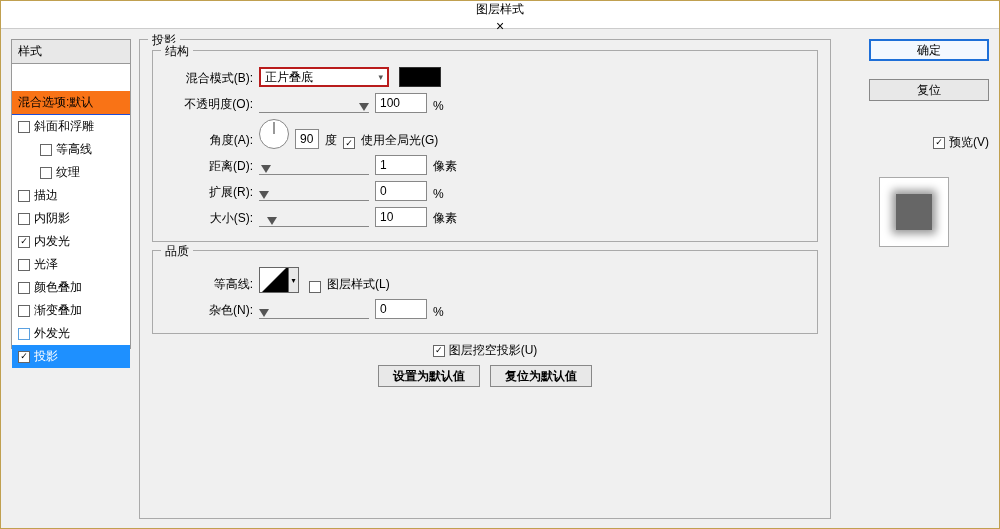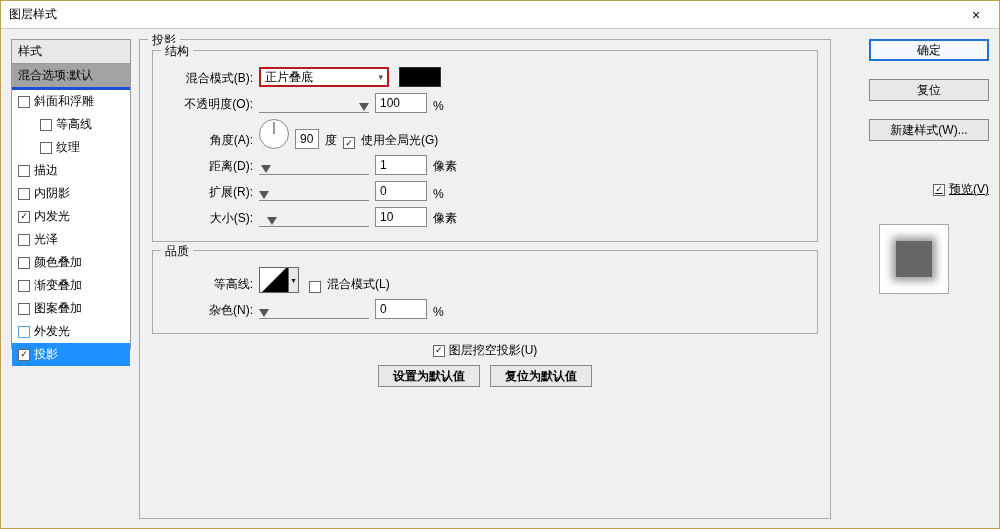--- a/index.html
+++ b/index.html
@@ -1,25 +1,25 @@
 <!DOCTYPE html>
 <html><head>
 <meta charset="utf-8">
 <style>
 * { box-sizing: border-box; font-family: "Microsoft YaHei", "SimSun", sans-serif; font-size: 12px; }
 body { margin: 0; background: #fff; }
 .dialog { width: 1000px; height: 529px; border: 1px solid #c0a050; background: #f0f0f0; position: relative; }
-.titlebar { height: 28px; background: #fff; border-bottom: 1px solid #ccc; display: flex; align-items: center; padding: 0 8px; }
+.titlebar { height: 28px; background: #fff; border-bottom: 1px solid #ccc; display: flex; align-items: center; padding: 0 8px; flex-direction: column; }
 .titlebar-text { flex: 1; }
 .close-x { width: 30px; text-align: center; font-size: 14px; cursor: pointer; }
 .body { display: flex; padding: 10px; gap: 8px; height: calc(100% - 28px); }
 .left-panel { width: 120px; }
 .style-list { border: 1px solid #999; background: #fff; height: 310px; }
 .style-header { background: #e8e8e8; border-bottom: 1px solid #999; padding: 3px 6px; }
-.style-blend { background: #a3a3a3; border-bottom: 3px solid #1d4ed8; padding: 3px 6px; }
+.style-blend { background: #f97316; border-bottom: 1px solid #1d4ed8; padding: 3px 6px; margin-top: 27px; }
 .style-item { padding: 3px 6px; display: flex; align-items: center; gap: 4px; }
 .style-item.indent { padding-left: 28px; }
 .style-item.selected { background: #1e90ff; color: #fff; }
 .cb { width: 12px; height: 12px; border: 1px solid #666; background: #fff; display: inline-flex; align-items: center; justify-content: center; font-size: 9px; line-height: 1; flex-shrink: 0; }
 .cb.checked::after { content: "✓"; color: #000; }
 .style-item.selected .cb.checked::after { color: #000; background:#fff; }
 .style-item.selected .cb { background:#fff; }
 .style-item-disabled .cb { border-color:#5aa0e0; }
 .center-panel { flex: 1; position: relative; }
 .fieldset { border: 1px solid #aaa; position: relative; padding: 10px 12px 8px 12px; margin-bottom: 8px; }
@@ -35,21 +35,21 @@
 .num-input { width: 52px; height: 20px; border: 1px solid #888; background: #fff; padding: 0 4px; display: flex; align-items: center; }
 .unit { width: 30px; }
 .angle-dial { width: 30px; height: 30px; border: 1px solid #888; border-radius: 50%; background: #fff; position: relative; }
 .angle-dial .hand { position: absolute; left: 50%; top: 50%; width: 1px; height: 12px; background: #333; transform-origin: top center; transform: translate(-50%,-100%) rotate(0deg); }
 .contour-swatch { width: 30px; height: 26px; border: 1px solid #666; background: linear-gradient(135deg,#fff 0%,#fff 48%,#000 52%,#000 100%); position:relative; }
 .contour-arrow { position:absolute; right:-10px; top:0; width:10px; height:26px; border:1px solid #666; border-left:none; background:#e8e8e8; display:flex; align-items:center; justify-content:center; font-size:8px; }
 .btn { border: 1px solid #888; background: #e8e8e8; height: 22px; padding: 0 14px; display: inline-flex; align-items: center; justify-content: center; cursor: pointer; }
 .right-panel { width: 150px; display: flex; flex-direction: column; gap: 18px; align-items: flex-end; }
 .btn-primary { border: 2px solid #1e6fd8; background: #f4f8ff; }
 .btn-wide { width: 120px; justify-content: center; height:22px; }
-.preview-row { display:flex; align-items:center; gap:4px; margin-top:22px; justify-content:center;text-decoration:underline; }
+.preview-row { display:flex; align-items:center; gap:4px; margin-top:15px; justify-content:center; }
 .preview-box { width: 70px; height: 70px; border: 1px solid #aaa; background: #fff; display:flex; align-items:center; justify-content:center; margin: 8px auto 0; }
 .preview-inner { width: 36px; height: 36px; background: #666; box-shadow: 0 0 8px 4px rgba(0,0,0,0.4); }
 .bottom-btns { display:flex; gap:10px; justify-content:center; margin-top:6px;font-weight:bold; }
 .knockout-row { display:flex; justify-content:center; align-items:center; gap:4px; margin-top:8px; }
 </style>
 </head>
 <body>
 
 <div class="dialog">
   <div class="titlebar">
@@ -92,24 +92,20 @@
               <span>光泽</span>
             </div>
             <div class="style-item">
               <span class="cb"></span>
               <span>颜色叠加</span>
             </div>
             <div class="style-item">
               <span class="cb"></span>
               <span>渐变叠加</span>
             </div>
-            <div class="style-item">
-              <span class="cb"></span>
-              <span>图案叠加</span>
-            </div>
             <div class="style-item style-item-disabled">
               <span class="cb"></span>
               <span>外发光</span>
             </div>
             <div class="style-item selected">
               <span class="cb checked"></span>
               <span>投影</span>
             </div>
           </div>
       </div>
@@ -182,21 +178,21 @@
         <div class="fieldset">
           <div class="legend">品质</div>
 
           <div class="row">
             <span class="row-label">等高线:</span>
             <div style="position:relative; margin-right:14px;">
               <div class="contour-swatch"></div>
               <div class="contour-arrow">▾</div>
             </div>
             <span class="cb"></span>
-            <span>混合模式(L)</span>
+            <span>图层样式(L)</span>
           </div>
 
           <div class="row">
             <span class="row-label">杂色(N):</span>
             <div class="slider">
                 <div class="thumb" style="left:0px"></div>
               </div>
             <div class="num-input">0</div>
             <span class="unit">%</span>
           </div>
@@ -209,21 +205,20 @@
         <div class="bottom-btns">
           <div class="btn">设置为默认值</div>
           <div class="btn">复位为默认值</div>
         </div>
       </div>
     </div>
 
     <div class="right-panel">
       <div class="btn btn-wide btn-primary">确定</div>
       <div class="btn btn-wide">复位</div>
-      <div class="btn btn-wide">新建样式(W)...</div>
       <div class="preview-row">
         <span class="cb checked"></span>
         <span>预览(V)</span>
       </div>
       <div class="preview-box">
         <div class="preview-inner"></div>
       </div>
     </div>
   </div>
 </div>

